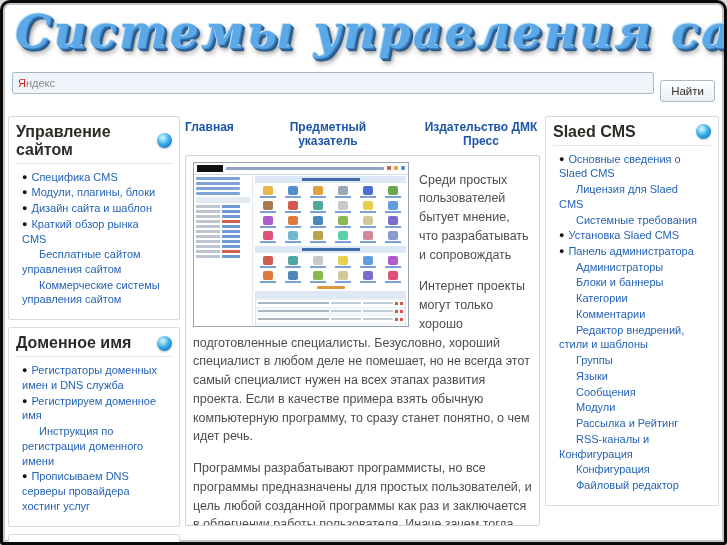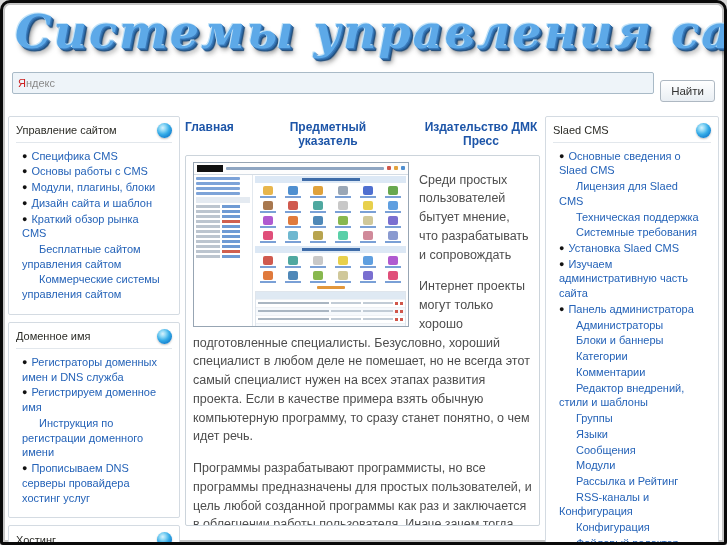--- a/index.html
+++ b/index.html
@@ -56,21 +56,21 @@
   
   .panel{
     border:1px solid #d4dbe2;border-radius:2px;
     background:#fff;margin-bottom:7px;padding:4px 7px 6px 7px;
   }
   .panel-head{
     display:flex;align-items:center;justify-content:space-between;
     border-bottom:1px solid #e2e7ec;
     padding:2px 0 4px 0;margin-bottom:4px;
   }
-  .panel-title{font-size:11px;font-weight:normal;color:#2c2c27;}
+  .panel-title{font-size:16px;font-weight:bold;color:#2c2c27;}
   .orb{
     width:15px;height:15px;border-radius:50%;flex:none;
     background:radial-gradient(circle at 38% 32%, #d8f2fd 0%, #8fd8f5 22%, #35ace8 48%, #1a86d2 72%, #54b7ea 100%);
     box-shadow:0 1px 2px rgba(0,0,0,.25);
   }
   .panel-list{list-style:none;margin:6px;padding:0;font-size:11px;line-height:1.34;}
   .panel-list li{margin:1px 0;}
   .panel-list li.sub{text-indent:17px;}
   .blt{color:#111;margin-right:4px;font-size:9px;vertical-align:1px;}
   .link{color:#2563b8;text-decoration:none;cursor:pointer;}
@@ -142,21 +142,20 @@
 
   <div class="columns">
     <aside class="sidebar left">
         <div class="panel">
           <div class="panel-head">
             <span class="panel-title">Управление сайтом</span>
             <span class="orb"></span>
           </div>
           <ul class="panel-list">
             <li class="bul"><span class="blt">●</span><a class="link">Специфика CMS</a></li>
-            <li class="bul"><span class="blt">●</span><a class="link">Основы работы с CMS</a></li>
             <li class="bul"><span class="blt">●</span><a class="link">Модули, плагины, блоки</a></li>
             <li class="bul"><span class="blt">●</span><a class="link">Дизайн сайта и шаблон</a></li>
             <li class="bul"><span class="blt">●</span><a class="link">Краткий обзор рынка CMS</a></li>
             <li class="sub"><a class="link">Бесплатные сайтом управления сайтом</a></li>
             <li class="sub"><a class="link">Коммерческие системы управления сайтом</a></li>
           </ul>
         </div>
         <div class="panel">
           <div class="panel-head">
             <span class="panel-title">Доменное имя</span>
@@ -441,24 +440,22 @@
 
     <aside class="sidebar right">
         <div class="panel">
           <div class="panel-head">
             <span class="panel-title">Slaed CMS</span>
             <span class="orb"></span>
           </div>
           <ul class="panel-list">
             <li class="bul"><span class="blt">●</span><a class="link">Основные сведения о Slaed CMS</a></li>
             <li class="sub"><a class="link">Лицензия для Slaed CMS</a></li>
-            <li class="sub"><a class="link">Техническая поддержка</a></li>
             <li class="sub"><a class="link">Системные требования</a></li>
             <li class="bul"><span class="blt">●</span><a class="link">Установка Slaed CMS</a></li>
-            <li class="bul"><span class="blt">●</span><a class="link">Изучаем административную часть сайта</a></li>
             <li class="bul"><span class="blt">●</span><a class="link">Панель администратора</a></li>
             <li class="sub"><a class="link">Администраторы</a></li>
             <li class="sub"><a class="link">Блоки и баннеры</a></li>
             <li class="sub"><a class="link">Категории</a></li>
             <li class="sub"><a class="link">Комментарии</a></li>
             <li class="sub"><a class="link">Редактор внедрений, стили и шаблоны</a></li>
             <li class="sub"><a class="link">Группы</a></li>
             <li class="sub"><a class="link">Языки</a></li>
             <li class="sub"><a class="link">Сообщения</a></li>
             <li class="sub"><a class="link">Модули</a></li>

